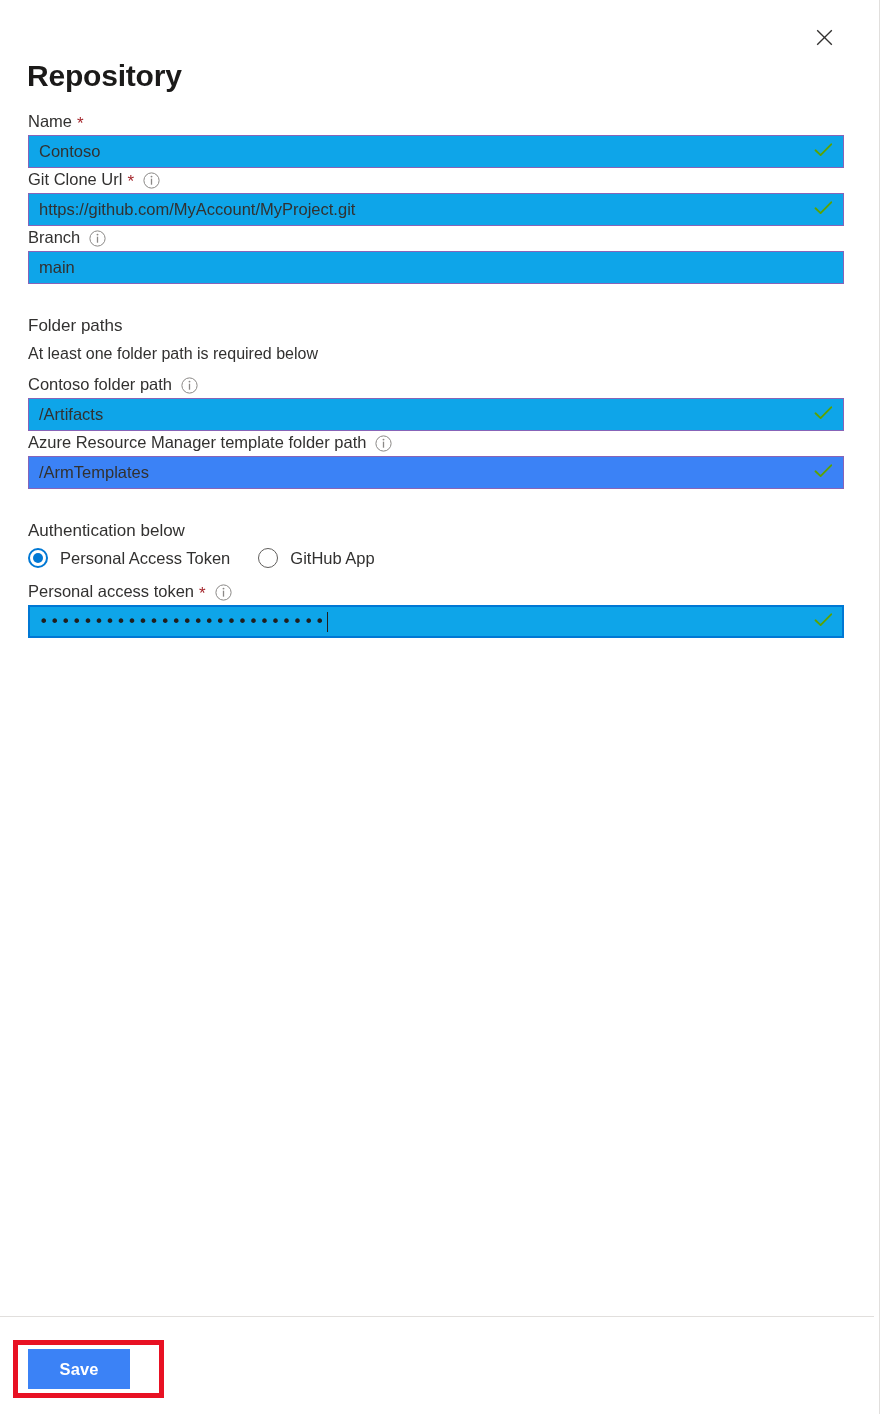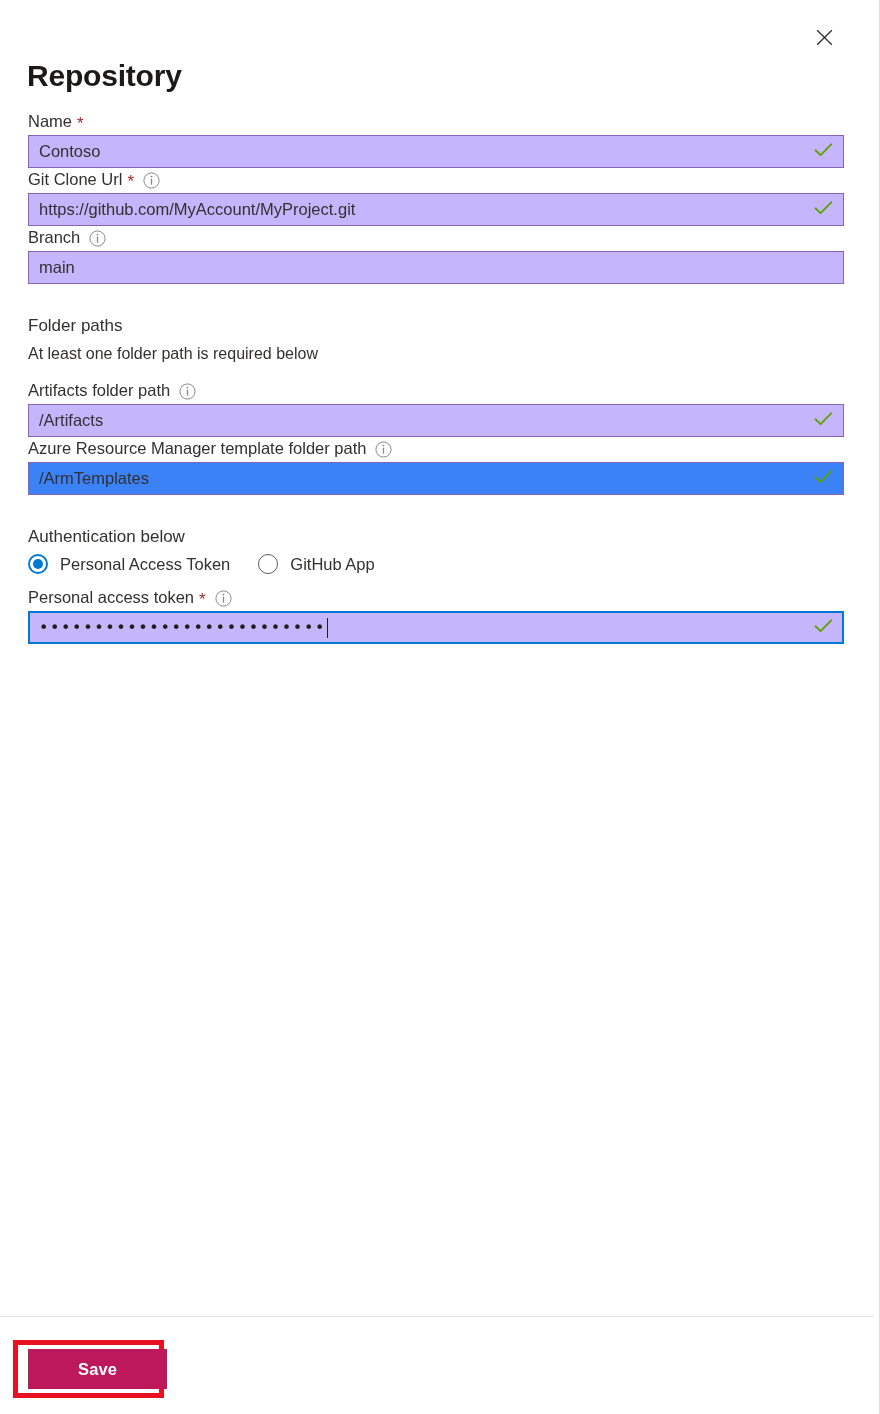--- a/index.html
+++ b/index.html
@@ -90,21 +90,21 @@
   .input-row {
     position: relative;
     margin: 0 0 0 28px;
     width: 816px;
     height: 33px;
   }
   .input-box {
     width: 100%;
     height: 33px;
     border: 1px solid #8764b8;
-    background: #c4b5fd;
+    background: #0ea5e9;
     font-family: "Liberation Sans", sans-serif;
     font-size: 16.5px;
     color: #323130;
     padding: 0 34px 0 10px;
     line-height: 31px;
     outline: none;
   }
   .input-box.tinted { background: #3b82f6; }
   .input-box.focused {
     border: 2px solid #0078d4;
@@ -124,21 +124,21 @@
     line-height: 24px;
     color: #323130;
     padding-left: 28px;
     margin-bottom: 5px;
   }
   .section-note {
     font-size: 16px;
     line-height: 22px;
     color: #323130;
     padding-left: 28px;
-    margin-bottom: 14px;
+    margin-bottom: 8px;
   }
 
   
   .radio-group {
     display: flex;
     align-items: center;
     padding-left: 28px;
     margin-bottom: 12px;
     margin-top: 2px;
   }
@@ -213,23 +213,23 @@
     top: 1340px;
     width: 151px;
     height: 58px;
     border: 5px solid #e81123;
     background: transparent;
   }
   .save-button {
     position: absolute;
     left: 28px;
     top: 1349px;
-    width: 139px;
+    width: 102px;
     height: 40px;
-    background: #be185d;
+    background: #3b82f6;
     color: #ffffff;
     border: none;
     font-family: "Liberation Sans", sans-serif;
     font-size: 16.5px;
     font-weight: 700;
     cursor: pointer;
     letter-spacing: 0.1px;
   }
 </style>
 </head>
@@ -296,21 +296,21 @@
     <div class="input-row">
       <input class="input-box" type="text" value="main" style="">
     </div>
 
     <div class="gap-mid"></div>
 
     <div class="section-title">Folder paths</div>
     <div class="section-note">At least one folder path is required below</div>
 
     <div class="field-label">
-      <span>Artifacts folder path</span>
+      <span>Contoso folder path</span>
       <span class="info-icon">
         <svg width="17" height="17" viewBox="0 0 17 17" aria-hidden="true">
           <circle cx="8.5" cy="8.5" r="7.6" stroke="#8a8886" stroke-width="1" fill="none"></circle>
           <circle cx="8.5" cy="4.6" r="0.95" fill="#8a8886"></circle>
           <rect x="7.85" y="6.7" width="1.3" height="6" fill="#8a8886"></rect>
         </svg>
       </span>
     </div>
     <div class="input-row">
       <input class="input-box" type="text" value="/Artifacts" style="">

